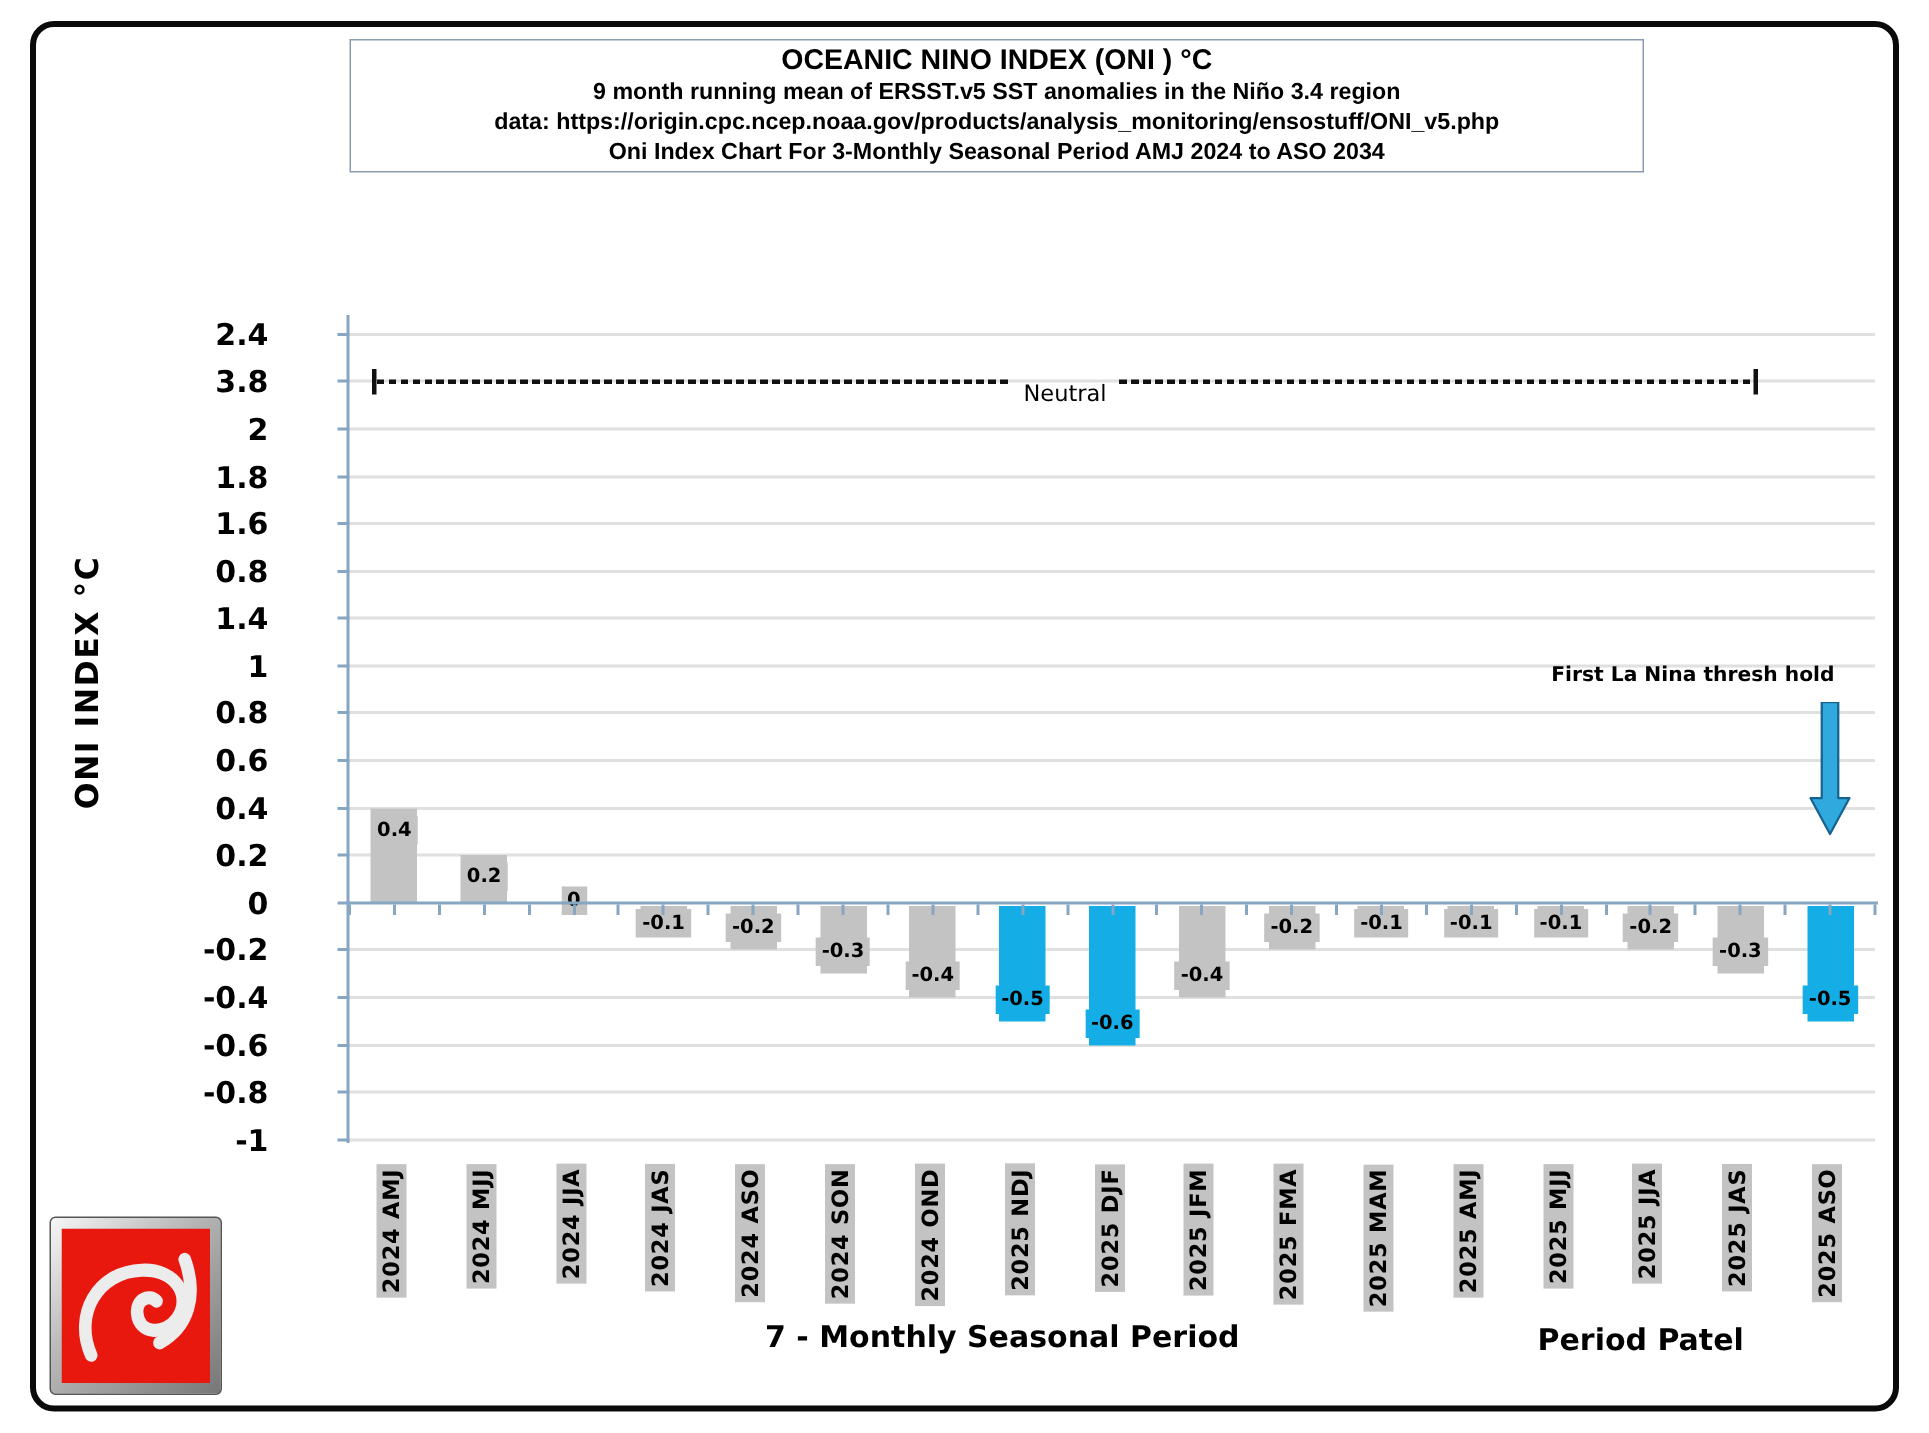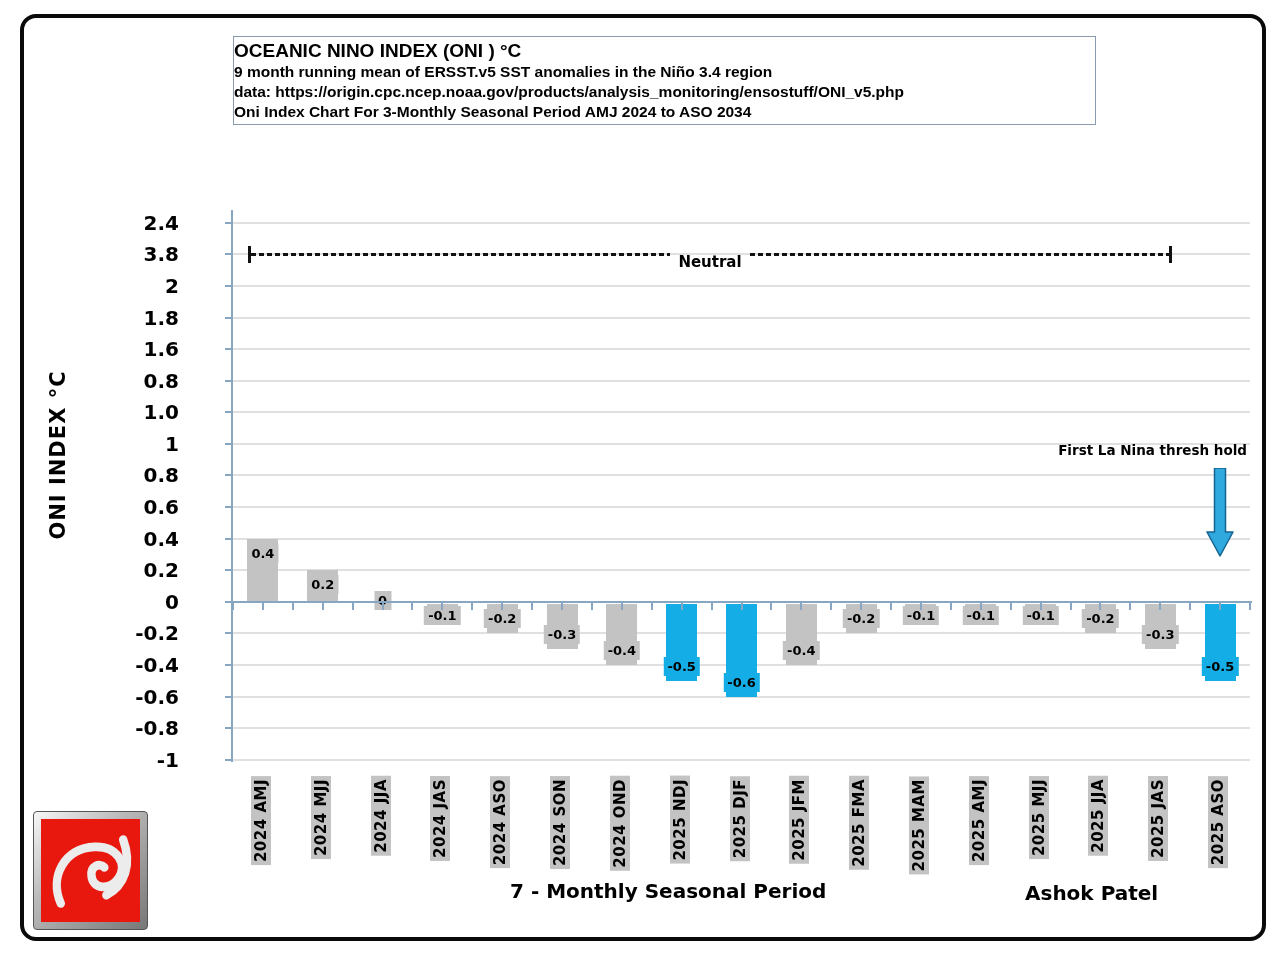--- a/index.html
+++ b/index.html
@@ -1,39 +1,39 @@
 <!DOCTYPE html>
 <html><head>
 <meta charset="utf-8">
 <style>
   html,body{margin:0;padding:0;background:#ffffff;}
   body{width:1286px;height:955px;position:relative;font-family:"DejaVu Sans","Liberation Sans",sans-serif;color:#000;}
   .frame{position:absolute;left:20px;top:14px;width:1238px;height:919px;border:4px solid #0a0a0a;border-radius:16px;background:#fff;}
-  .title-box{position:absolute;left:233px;top:36px;width:861px;height:87px;border:1px solid #8a9bb0;background:#fff;
-    display:flex;flex-direction:column;justify-content:center;font-family:"Liberation Sans",sans-serif;}
+  .title-box{position:absolute;left:233px;top:26px;width:861px;height:87px;border:1px solid #8a9bb0;background:#fff;
+    display:flex;flex-direction:column;justify-content:center;text-align:center;font-family:"Liberation Sans",sans-serif;}
   .title-line1{font-size:19px;font-weight:bold;line-height:23px;}
   .title-line{font-size:15.5px;font-weight:bold;line-height:20px;}
   .plot{position:absolute;left:233px;top:210px;width:1017px;height:552px;}
   .gridline{position:absolute;left:0;width:1017px;height:2px;background:#e0e0e0;}
   .yaxis-line{position:absolute;left:-2px;top:0;width:2px;height:552px;background:#86a6c2;}
   .xaxis-line{position:absolute;left:-2px;width:1021px;height:2px;background:#86a6c2;z-index:6;}
   .ytick{position:absolute;left:-8px;width:8px;height:2px;background:#86a6c2;}
   .xtick{position:absolute;width:2px;height:7px;background:#86a6c2;z-index:6;}
   .ytick-label{position:absolute;right:1071px;width:70px;text-align:right;font-size:20px;font-weight:bold;line-height:24px;}
   .bar{position:absolute;z-index:3;}
   .bar-label{position:absolute;z-index:5;transform:translateX(-50%);font-size:13px;font-weight:bold;padding:2px 4px;white-space:nowrap;}
   .y-axis-title{position:absolute;left:58px;top:455px;width:0;height:0;font-size:21px;font-weight:bold;letter-spacing:1px;white-space:nowrap;transform:rotate(-90deg);transform-origin:center;}
   .y-axis-title span{display:inline-block;transform:translate(-50%,-50%);}
   .xlab{position:absolute;top:566px;writing-mode:vertical-rl;transform:rotate(180deg);background:#c3c3c3;color:#000;
     font-size:15px;font-weight:bold;padding:3px 1px;letter-spacing:0.5px;white-space:nowrap;z-index:2;}
   .neutral{position:absolute;left:15px;top:36px;width:924px;height:17px;display:flex;align-items:center;z-index:4;}
   .ncap{width:3px;height:17px;background:#111;flex:0 0 auto;}
   .ndash{flex:1 1 auto;height:3px;background:repeating-linear-gradient(90deg,#111 0,#111 5px,transparent 5px,transparent 8px);}
-  .nlabel{flex:0 0 auto;padding:0 8px;font-size:15px;font-weight:bold;margin-top:15px;}
-  .arrow-note{position:absolute;left:714px;top:232px;width:300px;text-align:right;font-size:13.5px;font-weight:bold;z-index:4;}
+  .nlabel{flex:0 0 auto;padding:0 8px;font-size:15px;font-weight:normal;margin-top:15px;}
+  .arrow-note{position:absolute;left:690px;top:232px;width:300px;text-align:right;font-size:13.5px;font-weight:bold;z-index:4;}
   .arrow-svg{position:absolute;left:973px;top:258px;z-index:4;}
   .x-axis-title{position:absolute;left:510px;top:879px;font-size:20px;font-weight:bold;}
   .author{position:absolute;left:1025px;top:881px;font-size:20px;font-weight:bold;}
   .logo{position:absolute;left:33px;top:811px;width:115px;height:119px;background:linear-gradient(135deg,#f7f7f7 0%,#b9b9b9 40%,#777 100%);
     border:1px solid #555;border-radius:4px;padding:0;box-sizing:border-box;}
   .logo-inner{position:absolute;left:7px;top:7px;right:7px;bottom:7px;border-radius:2px;}
   .logo-inner svg{width:100%;height:100%;display:block;}
 </style>
 </head>
 <body>
@@ -79,21 +79,21 @@
     <div class="ytick" style="top: 106.58px; background: rgb(134, 166, 194);"></div>
     <div class="ytick-label" style="top: 95.58px;">1.8</div>
     <div class="gridline" style="top: 138.16px; background: rgb(224, 224, 224);"></div>
     <div class="ytick" style="top: 138.16px; background: rgb(134, 166, 194);"></div>
     <div class="ytick-label" style="top: 127.16px;">1.6</div>
     <div class="gridline" style="top: 169.74px; background: rgb(224, 224, 224);"></div>
     <div class="ytick" style="top: 169.74px; background: rgb(134, 166, 194);"></div>
     <div class="ytick-label" style="top: 158.74px;">0.8</div>
     <div class="gridline" style="top: 201.32px; background: rgb(224, 224, 224);"></div>
     <div class="ytick" style="top: 201.32px; background: rgb(134, 166, 194);"></div>
-    <div class="ytick-label" style="top: 190.32px;">1.0</div>
+    <div class="ytick-label" style="top: 190.32px;">1.4</div>
     <div class="gridline" style="top: 232.9px; background: rgb(224, 224, 224);"></div>
     <div class="ytick" style="top: 232.9px; background: rgb(134, 166, 194);"></div>
     <div class="ytick-label" style="top: 221.9px;">1</div>
     <div class="gridline" style="top: 264.48px; background: rgb(224, 224, 224);"></div>
     <div class="ytick" style="top: 264.48px; background: rgb(134, 166, 194);"></div>
     <div class="ytick-label" style="top: 253.48px;">0.8</div>
     <div class="gridline" style="top: 296.06px; background: rgb(224, 224, 224);"></div>
     <div class="ytick" style="top: 296.06px; background: rgb(134, 166, 194);"></div>
     <div class="ytick-label" style="top: 285.06px;">0.6</div>
     <div class="gridline" style="top: 327.64px; background: rgb(224, 224, 224);"></div>
@@ -201,21 +201,21 @@
     <div class="xlab" style="left: 616.147px;">2025 FMA</div>
     <div class="xlab" style="left: 675.971px;">2025 MAM</div>
     <div class="xlab" style="left: 735.794px;">2025 AMJ</div>
     <div class="xlab" style="left: 795.618px;">2025 MJJ</div>
     <div class="xlab" style="left: 855.441px;">2025 JJA</div>
     <div class="xlab" style="left: 915.265px;">2025 JAS</div>
     <div class="xlab" style="left: 975.088px;">2025 ASO</div>
   </div>
 
 <div class="x-axis-title">7 - Monthly Seasonal Period</div>
-<div class="author">Ashok Patel</div>
+<div class="author">Period Patel</div>
 
 <div class="logo">
   <div class="logo-inner">
     <svg viewBox="0 0 100 100" preserveAspectRatio="none">
       <rect x="0" y="0" width="100" height="100" fill="#e8180f"></rect>
       <path d="M20,82 C8,56 24,28 54,27 C77,26 88,44 78,58 C69,70 52,68 51,55 C50,46 59,42 64,47" fill="none" stroke="#ececec" stroke-width="8.5" stroke-linecap="round"></path>
       <path d="M83,20 C92,44 85,64 66,74" fill="none" stroke="#ececec" stroke-width="8.5" stroke-linecap="round"></path>
     </svg>
   </div>
 </div>

